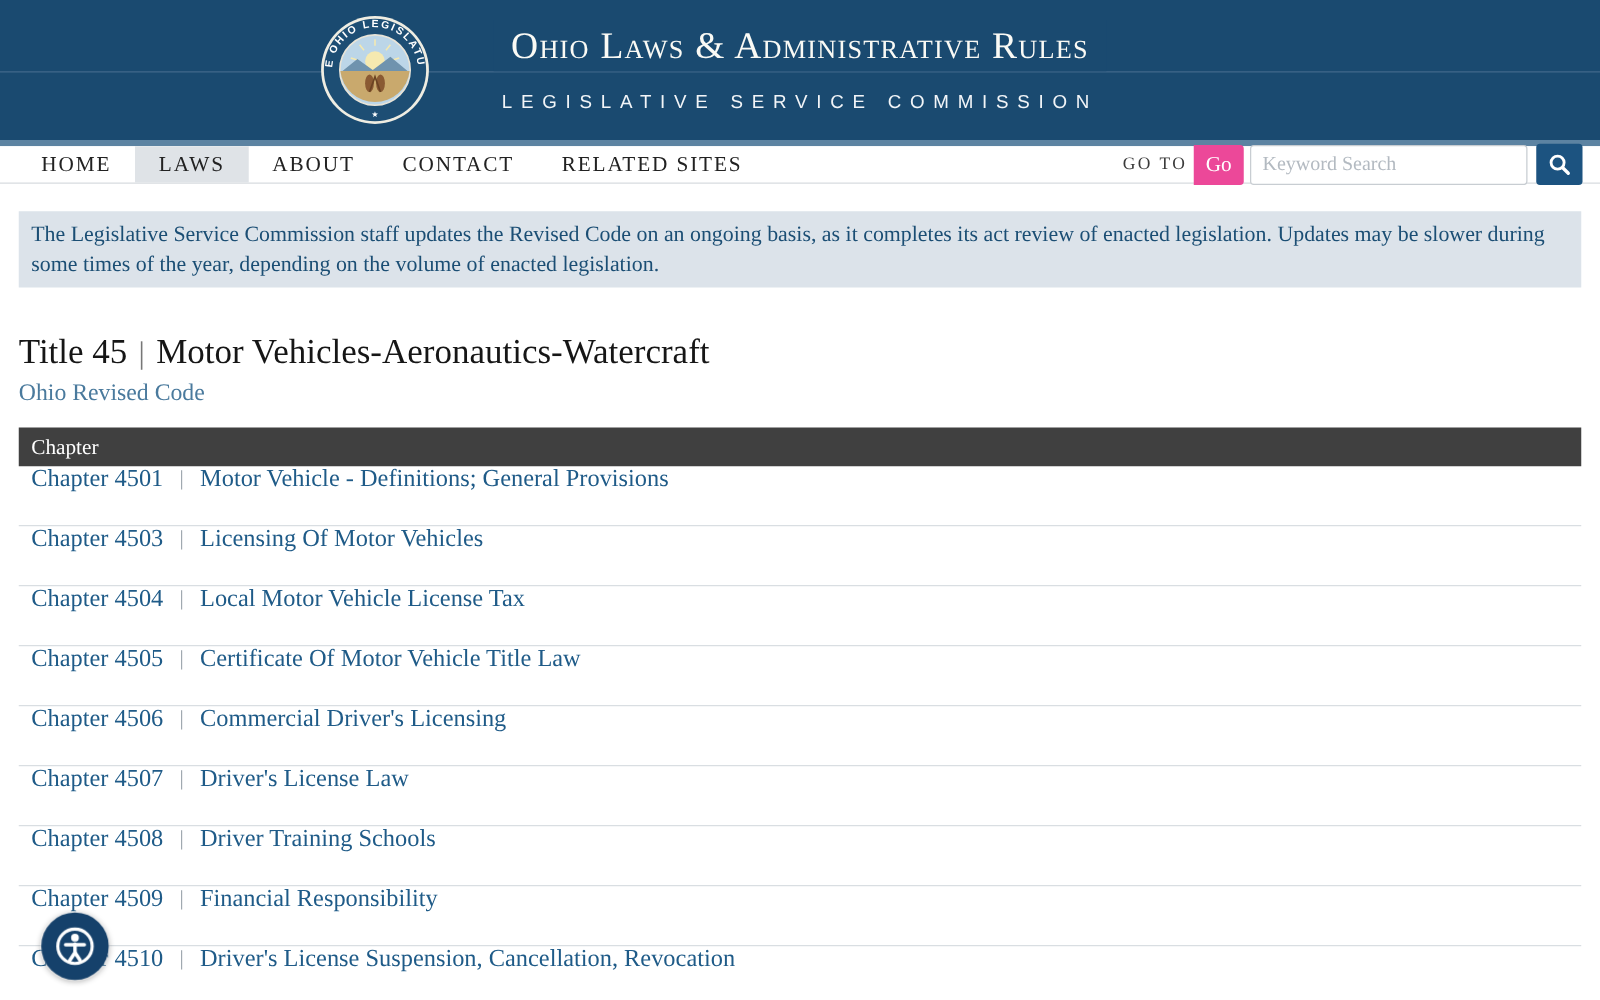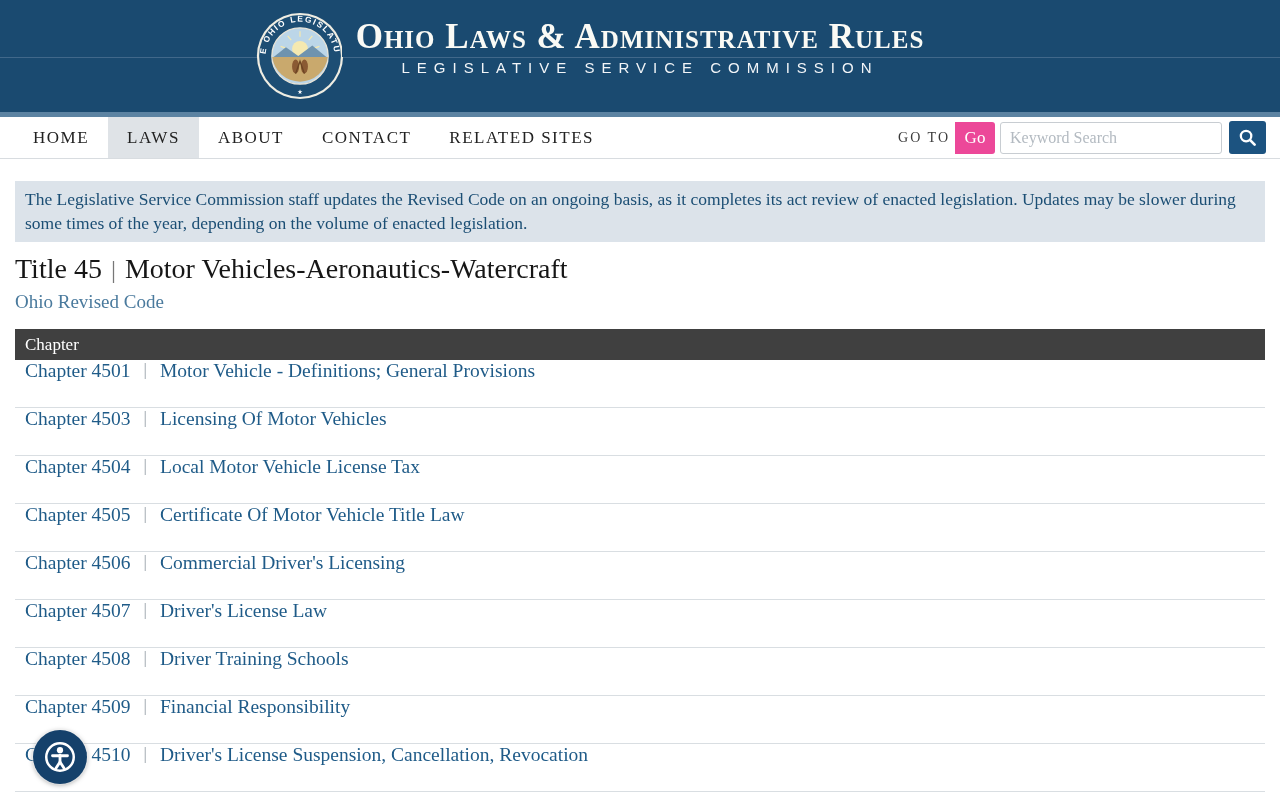--- a/index.html
+++ b/index.html
@@ -6,28 +6,28 @@
   html,body { width:1280px; height:800px; overflow:hidden; background:#fff;
               font-family:"Liberation Serif", serif; }
 
   
   .site-header { position:relative; height:112px; background:#1A4A70; }
   .header-rule { position:absolute; left:0; right:0; top:57px; height:1px;
                  background:#41688A; }
   .seal { position:absolute; left:256px; top:12px; width:88px; height:88px; }
   .header-text { position:relative; text-align:center; padding-top:16px; }
   .site-title { display:inline-block; background:#1A4A70; padding:0 14px;
-                color:#FAFAF5; font-size:35px; line-height:41px; font-weight:700;
+                color:#FAFAF5; font-size:30px; line-height:41px; font-weight:400;
                 font-variant:small-caps; letter-spacing:1px; }
-  .site-subtitle { margin-top:2px; color:#F2F5F8; font-size:15px;
+  .site-subtitle { margin-top:16px; color:#F2F5F8; font-size:15px;
                    letter-spacing:7px; font-family:"Liberation Sans", sans-serif; }
 
   
   .nav-strip { height:5px; background:#5C83A2; }
-  .main-nav { height:42px; background:#FFF; border-bottom:1px solid #D8DCE0;
+  .main-nav { height:30px; background:#FFF; border-bottom:1px solid #D8DCE0;
               display:flex; align-items:stretch; padding-left:14px; }
   .nav-item { display:flex; align-items:center; padding:0 19px; font-size:17px;
               letter-spacing:1.5px; color:#222; cursor:pointer; text-decoration:none; }
   .nav-item.active { background:#DFE3E7; }
   .nav-right { margin-left:auto; display:flex; align-items:center; gap:5px;
                padding-right:14px; }
   .goto-label { font-size:14px; letter-spacing:2px; color:#3A3A3A; }
   .goto-group { display:flex; }
   .txt-input { height:32px; border:1px solid #C8CDD2; border-radius:3px;
                padding:0 9px; font:16px "Liberation Serif", serif; color:#444;
@@ -39,21 +39,21 @@
             cursor:pointer; }
   .keyword-input { width:222px; }
   .search-btn { width:37px; height:33px; background:#1C5380; border:none;
                 border-radius:3px; display:flex; align-items:center;
                 justify-content:center; cursor:pointer; margin-left:2px; }
 
   
   .content { padding:0 15px; }
   .notice { margin-top:22px; background:#DCE3EA; padding:6px 10px 7px;
             font-size:17.5px; color:#1B4E74; line-height:24px; }
-  .page-title { margin-top:11px; font-size:28px; font-weight:400; color:#161616; }
+  .page-title { margin-top:36px; font-size:28px; font-weight:400; color:#161616; }
   .page-title .sep { color:#777; margin:0 9px; font-size:25px; }
   .sub-link { display:inline-block; margin-top:6px; color:#4A7A9D; font-size:19px;
               text-decoration:none; cursor:pointer; }
 
   .chapter-table { margin-top:16px; }
   .t-head { background:#404040; color:#fff; height:31px; display:flex;
             align-items:center; padding-left:10px; font-size:17px; }
   .t-row { height:48px; border-bottom:1px solid #D9DEE2; display:flex;
            padding-left:10px; font-size:19.5px; }
   .t-row a { color:#1F5B88; text-decoration:none; cursor:pointer; }

